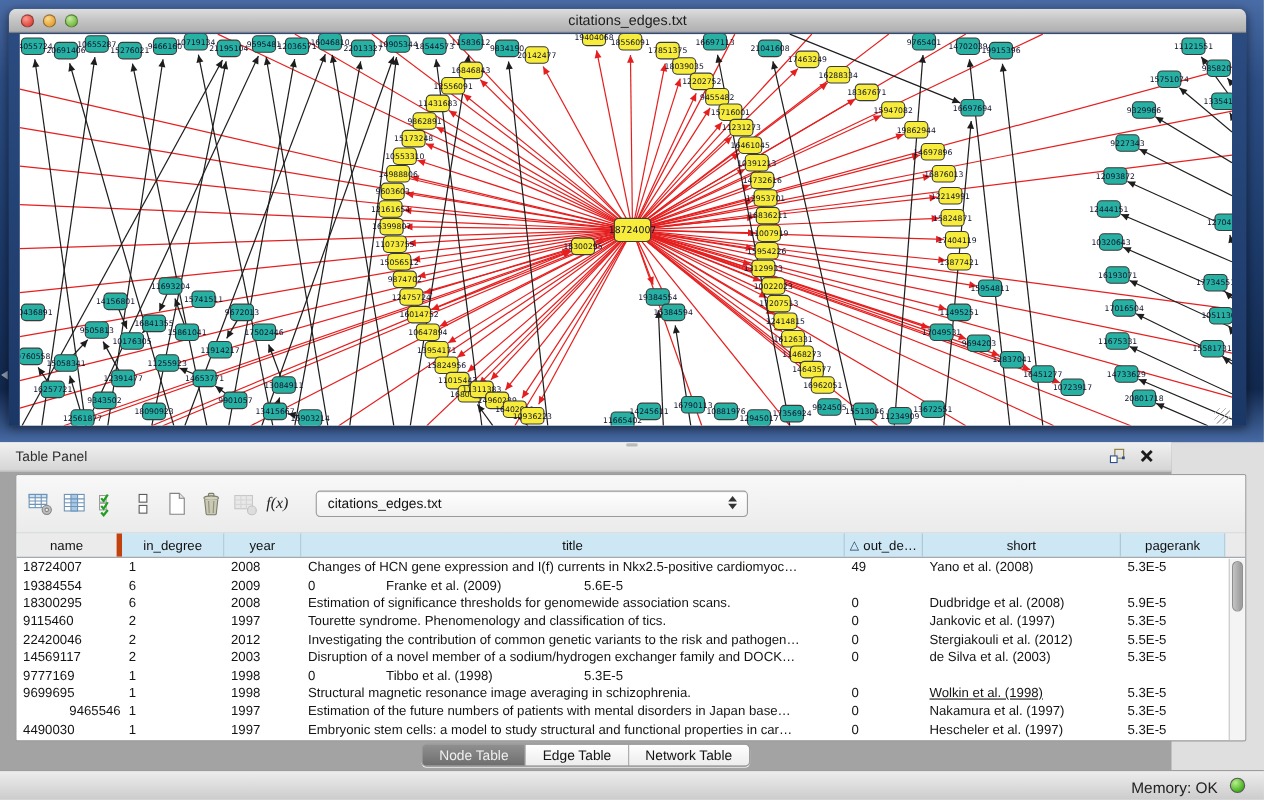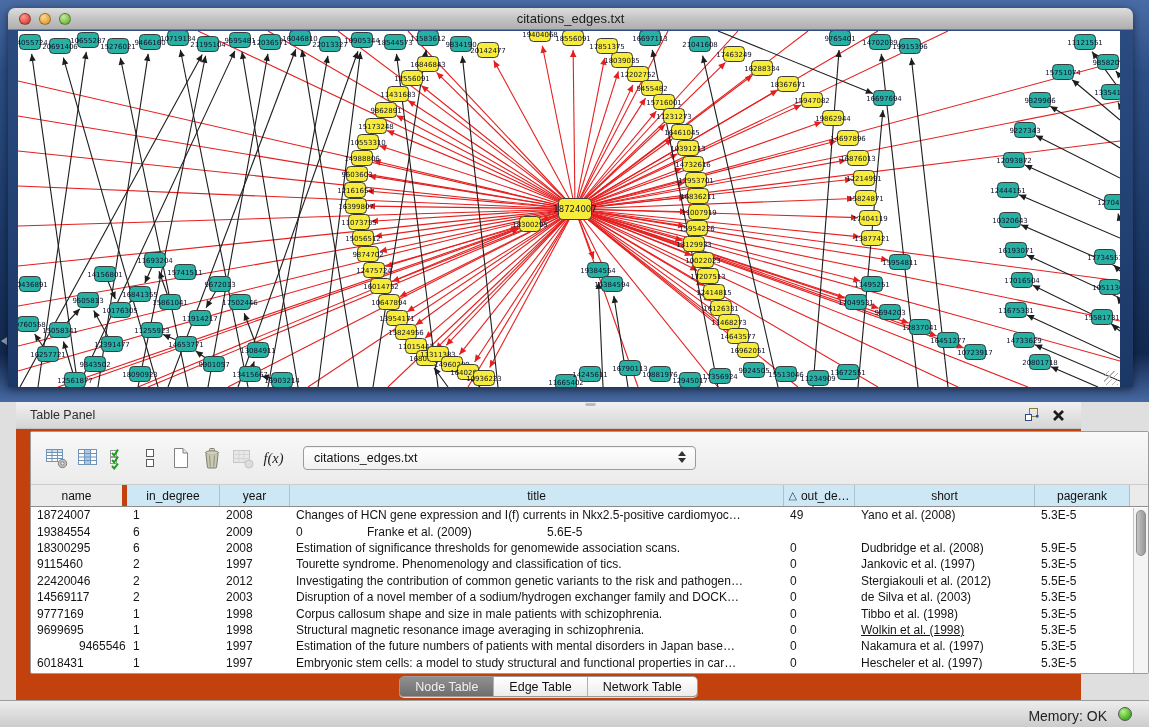--- a/index.html
+++ b/index.html
@@ -22,32 +22,32 @@
   .light.red   { background:radial-gradient(circle at 35% 30%, #ff9a8f, #dd4b41 70%); }
   .light.yellow{ background:radial-gradient(circle at 35% 30%, #ffd98c, #e3a43b 70%); }
   .light.green { background:radial-gradient(circle at 35% 30%, #c4ecA0, #77bb45 70%); }
   .win-title { flex:1; text-align:center; font-size:13px; color:#1c1c1c; }
 
   .canvas { position:absolute; left:10px; top:23px; width:1102px; height:356px; background:#ffffff; overflow:hidden; }
   .canvas svg { position:absolute; left:0; top:0; }
   .resize-grip { position:absolute; right:2px; bottom:2px; width:14px; height:14px;
     background:repeating-linear-gradient(135deg, transparent 0 3px, #b3b3b3 3px 4px); }
 
-  .table-panel { position:absolute; top:402px; left:16px; width:1065px; height:298px; background:#c2410c; }
+  .table-panel { position:absolute; top:402px; left:0; width:1065px; height:298px; background:#a3a3a3; }
   .panel-header { height:27px; background:linear-gradient(180deg,#f1f1f1,#d5d5d5); border-bottom:1px solid #c2c2c2; position:relative; }
   .splitter-knob { position:absolute; left:569px; top:0px; width:11px; height:4px; border-radius:3px;
     background:#b9b9b9; box-shadow:inset 0 1px 1px rgba(255,255,255,.8); }
   .panel-title { position:absolute; left:14px; top:6px; font-size:12.5px; color:#2e2e2e; }
   .panel-actions { position:absolute; right:16px; top:5px; display:flex; gap:13px; align-items:center; }
 
   .table-card { position:absolute; left:14px; top:29px; width:1119px; height:243px;
     background:#ffffff; border:1px solid #9c9c9c; border-radius:2px; overflow:hidden; }
   .toolbar { height:53px; background:linear-gradient(180deg,#f8f8f8,#ebebeb);
     border-bottom:1px solid #cccccc; display:flex; align-items:center; padding-left:10px; }
-  .tool-btn { width:31px; height:32px; display:flex; align-items:center; justify-content:center; background:transparent; border:none; }
+  .tool-btn { width:31px; height:32px; display:flex; align-items:center; justify-content:flex-start; background:transparent; border:none; }
   .fx { font-style:italic; font-family:"Liberation Serif", serif; font-size:14.5px; color:#222; }
   .combo { margin-left:14px; width:393px; height:24px; border:1px solid #9b9b9b; border-radius:4px;
     background:linear-gradient(180deg,#ffffff,#f1f1f1); display:flex; align-items:center;
     font-size:12.5px; color:#111; padding:0 26px 0 10px; position:relative; box-shadow:inset 0 1px 1px rgba(0,0,0,.06); }
   .combo-arrows { position:absolute; right:9px; top:4px; display:flex; flex-direction:column; gap:2px; }
   .combo-arrows .up { width:0;height:0;border-left:4px solid transparent;border-right:4px solid transparent;border-bottom:5px solid #333; }
   .combo-arrows .down { width:0;height:0;border-left:4px solid transparent;border-right:4px solid transparent;border-top:5px solid #333; }
 
   .thead { display:flex; height:22px; border-bottom:1px solid #8c8c8c; background:#cde7f5; }
   .th { border-right:1px solid #a7c4d6; display:flex; align-items:center; justify-content:center;
@@ -1148,21 +1148,20 @@
           <div class="td" style="width: 70px;">2003</div>
           <div class="td" style="width: 494px;">Disruption of a novel member of a sodium/hydrogen exchanger family and DOCK…</div>
           <div class="td" style="width: 71px;">0</div>
           <div class="td" style="width: 180px;">de Silva et al. (2003)</div>
           <div class="td" style="width: 95px;">5.3E-5</div>
         </div>
         <div class="tr">
           <div class="td" style="width: 96px;">9777169</div>
           <div class="td" style="width: 93px;">1</div>
           <div class="td" style="width: 70px;">1998</div>
-          <div class="td" style="width: 494px;">Corpus callosum shape and size in male patients with schizophrenia.</div>
           <div class="td" style="width: 71px;">0</div>
           <div class="td" style="width: 180px;">Tibbo et al. (1998)</div>
           <div class="td" style="width: 95px;">5.3E-5</div>
         </div>
         <div class="tr">
           <div class="td" style="width: 96px;">9699695</div>
           <div class="td" style="width: 93px;">1</div>
           <div class="td" style="width: 70px;">1998</div>
           <div class="td" style="width: 494px;">Structural magnetic resonance image averaging in schizophrenia.</div>
           <div class="td" style="width: 71px;">0</div>
@@ -1172,21 +1171,21 @@
         <div class="tr">
           <div class="td" style="width: 96px; padding-left: 48px;">9465546</div>
           <div class="td" style="width: 93px;">1</div>
           <div class="td" style="width: 70px;">1997</div>
           <div class="td" style="width: 494px;">Estimation of the future numbers of patients with mental disorders in Japan base…</div>
           <div class="td" style="width: 71px;">0</div>
           <div class="td" style="width: 180px;">Nakamura et al. (1997)</div>
           <div class="td" style="width: 95px;">5.3E-5</div>
         </div>
         <div class="tr">
-          <div class="td" style="width: 96px;">6018431</div>
+          <div class="td" style="width: 96px;">4490030</div>
           <div class="td" style="width: 93px;">1</div>
           <div class="td" style="width: 70px;">1997</div>
           <div class="td" style="width: 494px;">Embryonic stem cells: a model to study structural and functional properties in car…</div>
           <div class="td" style="width: 71px;">0</div>
           <div class="td" style="width: 180px;">Hescheler et al. (1997)</div>
           <div class="td" style="width: 95px;">5.3E-5</div>
         </div>
       </div>
     <div class="vscroll">
       <div class="vthumb"></div>

